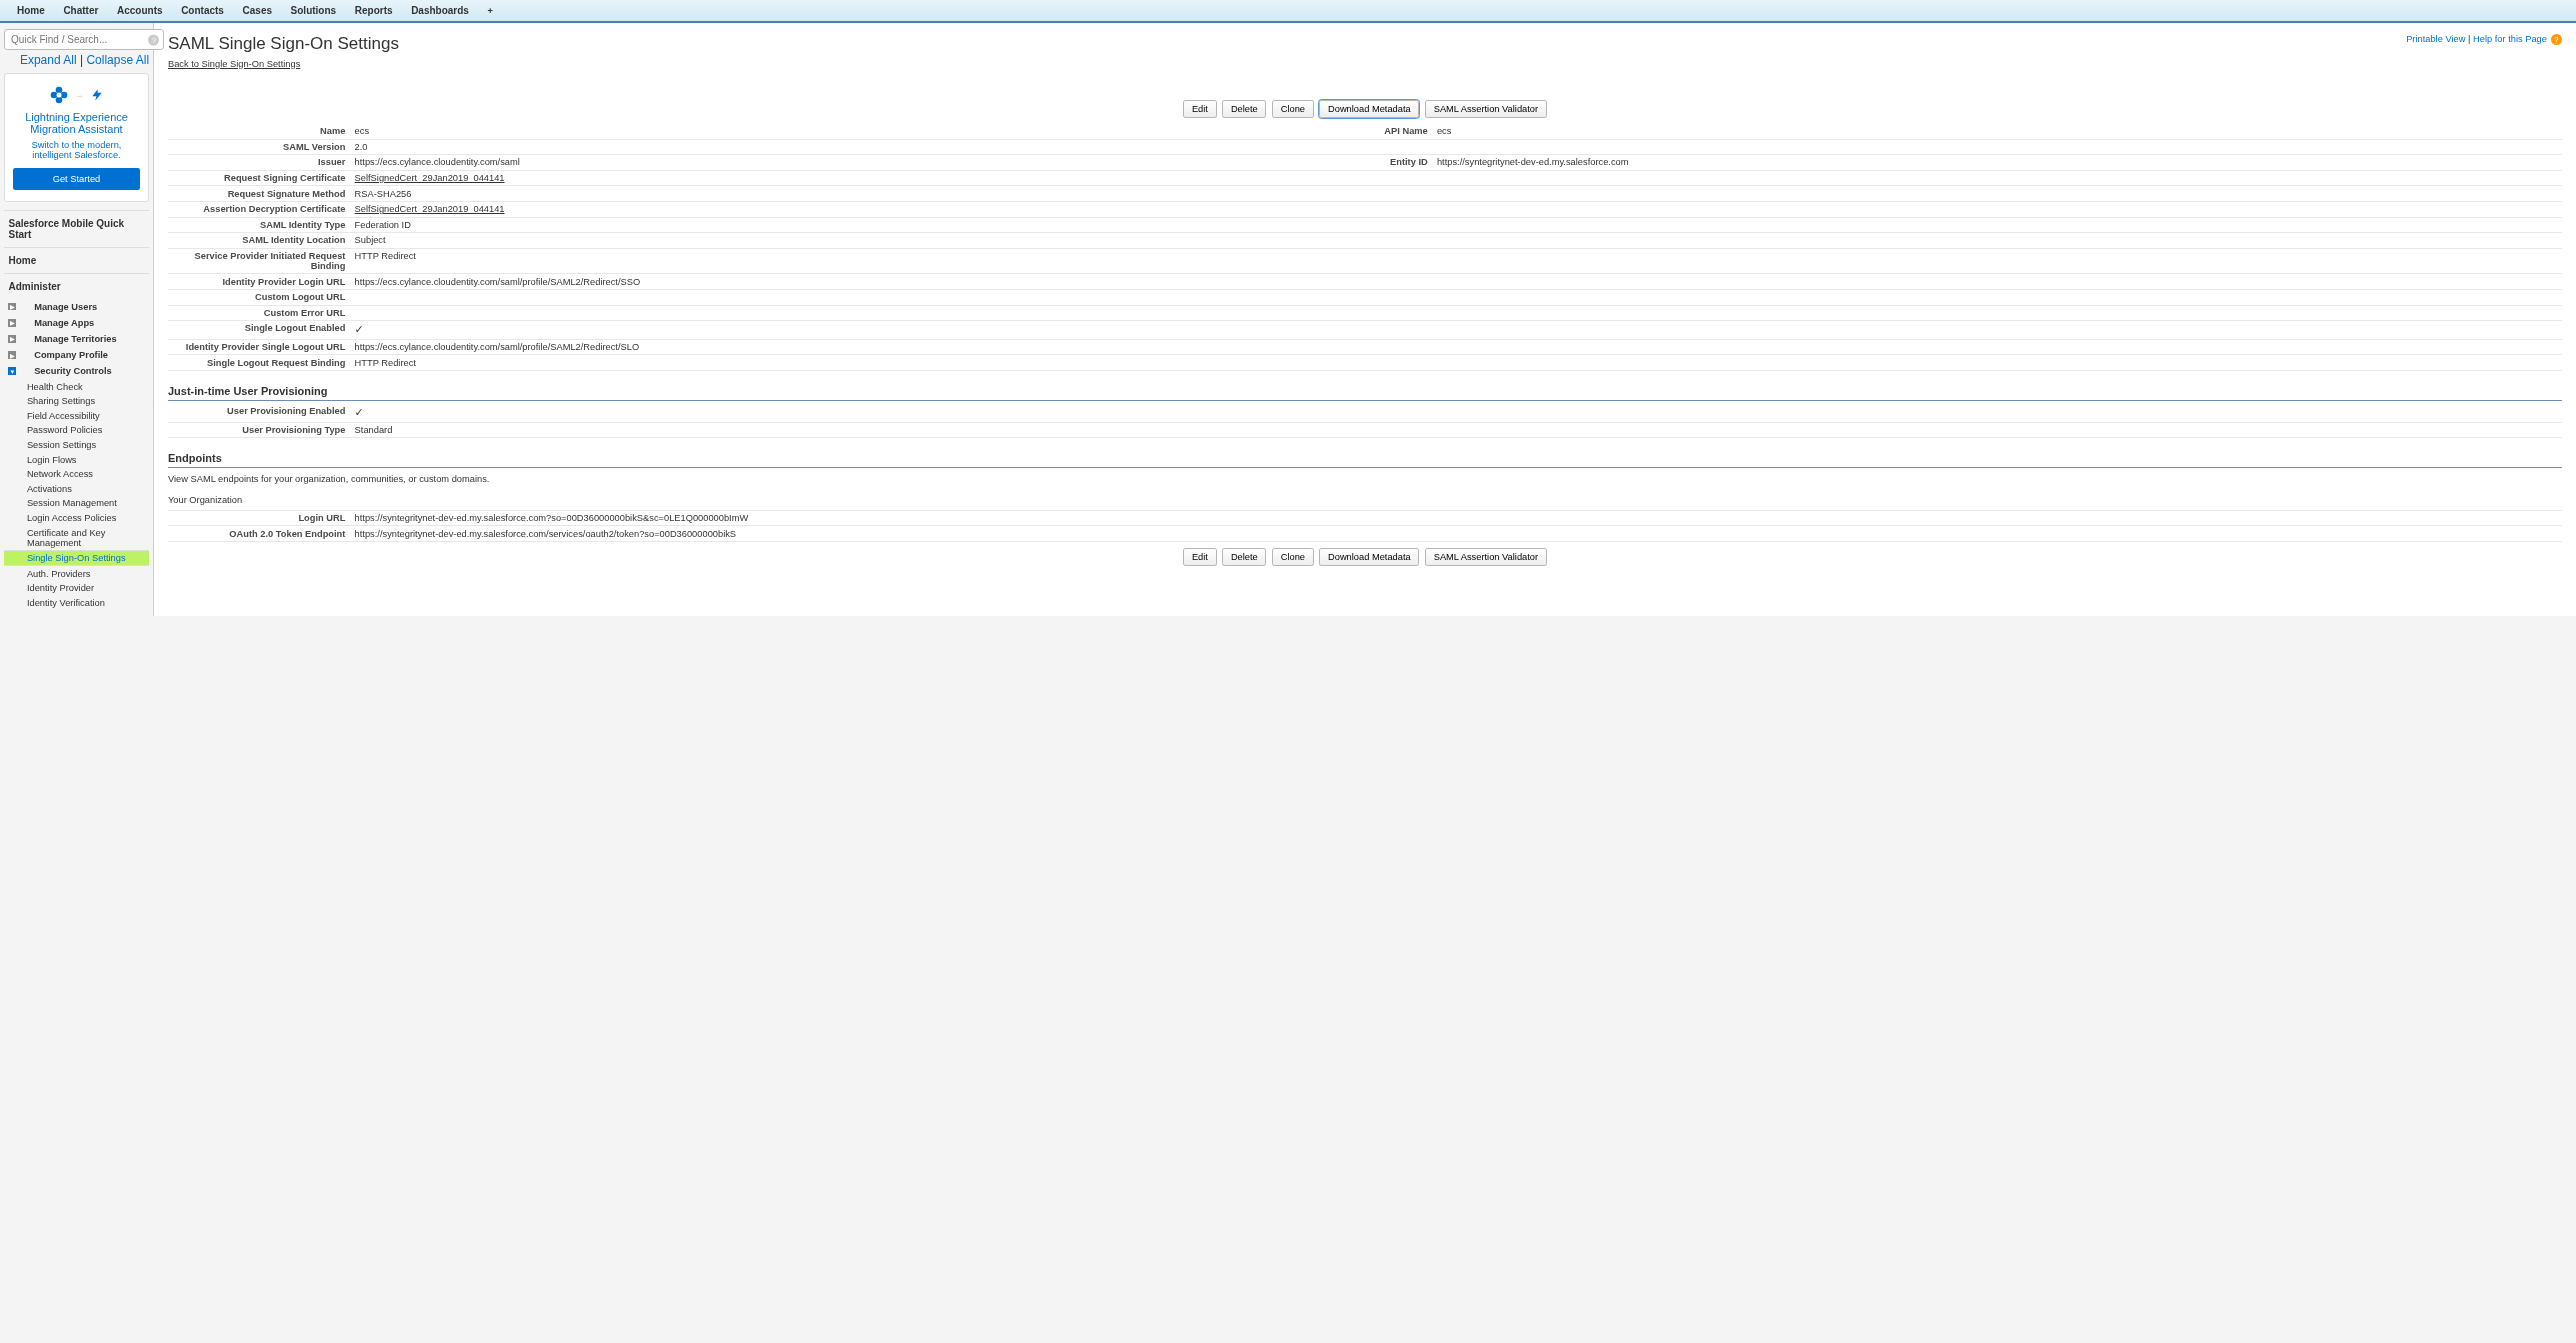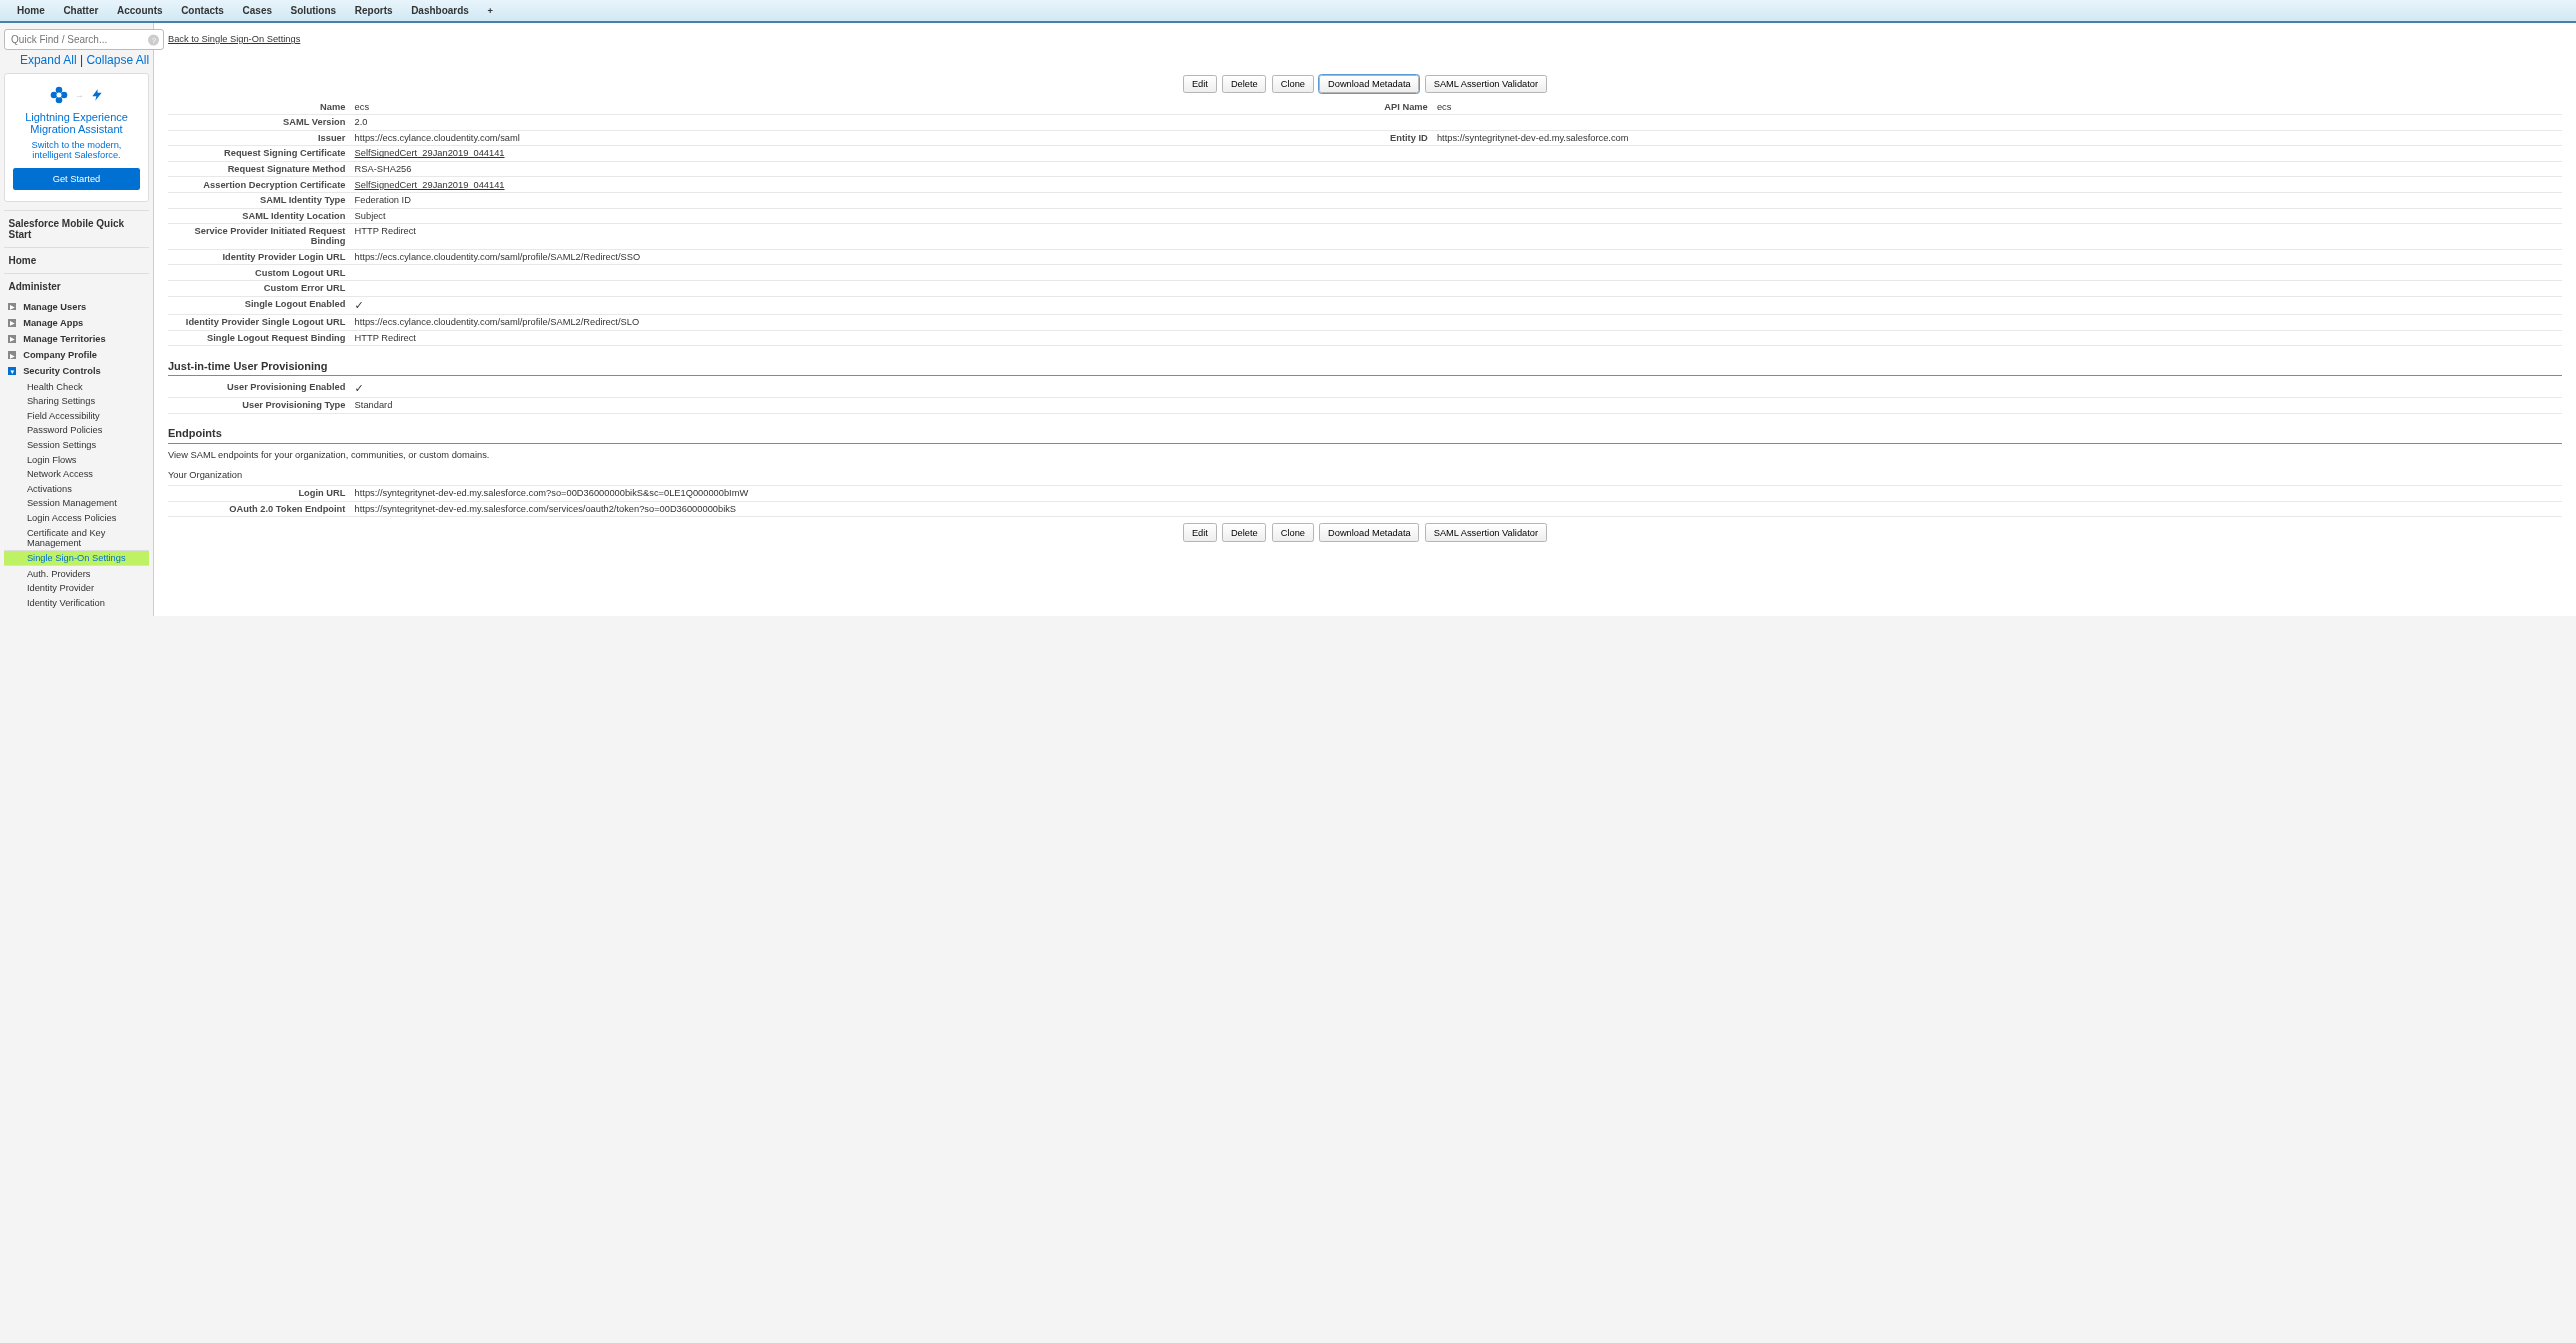--- a/index.html
+++ b/index.html
@@ -21,21 +21,21 @@
 .expand-collapse { text-align: right; font-size: 12px; margin-bottom: 6.2px; }
 .expand-collapse a { color: #0070d2; text-decoration: none; cursor: pointer; }
 
 .promo { background: #fff; border: 0.8px solid #ddd; border-radius: 3.1px; padding: 11px 7.7px; text-align: center; margin-bottom: 7.7px; }
 .promo-icons { display: flex; justify-content: center; align-items: center; gap: 6.2px; margin-bottom: 6.2px; }
 .promo h3 { color: #0070d2; font-size: 11px; font-weight: normal; margin-bottom: 4.6px; }
 .promo p { color: #0070d2; font-size: 9.3px; margin-bottom: 7.7px; }
 .promo button { background: #0070d2; color: #fff; border: none; padding: 6.2px 0; width: 100%; border-radius: 2.3px; cursor: pointer; font-size: 9.3px; }
 
 .side-section-title { font-weight: bold; font-size: 10px; padding: 7.7px 4.6px 6.2px; border-top: 0.8px solid #ddd; }
-.side-item { padding: 3.1px 4.6px; display: flex; align-items: center; gap: 7px; cursor: pointer; }
+.side-item { padding: 3.1px 4.6px; display: flex; align-items: center; gap: 18px; cursor: pointer; }
 .side-item .arrow { width: 7.7px; height: 7.7px; display: inline-flex; align-items: center; justify-content: center; font-size: 6.2px; background: #888; color: #fff; }
 .side-item.expanded .arrow { background: #0070d2; }
 .side-item .label { font-weight: bold; font-size: 9.3px; }
 .side-sub { padding: 2.3px 4.6px 2.3px 23px; font-size: 9.3px; cursor: pointer; color: #333; }
 .side-sub.active { background: #bef264; color: #0070d2; border: 0.8px solid #ddd; border-left: none; border-right: none; }
 
 
 .main { flex: 1; background: #fff; padding: 11px 14px; border-left: 0.8px solid #ccc; overflow-x: auto; }
 .page-header { display: flex; justify-content: space-between; align-items: flex-start; margin-bottom: 4.6px; }
 .page-title { font-size: 17px; font-weight: normal; color: #333; }
@@ -156,20 +156,30 @@
         <div class="side-sub">Login Access Policies</div>
         <div class="side-sub">Certificate and Key Management</div>
         <div class="side-sub active">Single Sign-On Settings</div>
         <div class="side-sub">Auth. Providers</div>
         <div class="side-sub">Identity Provider</div>
         <div class="side-sub">Identity Verification</div>
       </div>
   </div>
 
   <div class="main">
+    <div class="page-header">
+      <div>
+        <h1 class="page-title">SAML Single Sign-On Settings</h1>
+      </div>
+      <div class="page-links">
+        <a>Printable View</a> | 
+        <a>Help for this Page</a>
+        <span class="help-badge">?</span>
+      </div>
+    </div>
     <a class="back-link">Back to Single Sign-On Settings</a>
 
     <div class="button-row">
       <button class="btn">Edit</button>
       <button class="btn">Delete</button>
       <button class="btn">Clone</button>
       <button class="btn highlighted">Download Metadata</button>
       <button class="btn">SAML Assertion Validator</button>
     </div>
 

